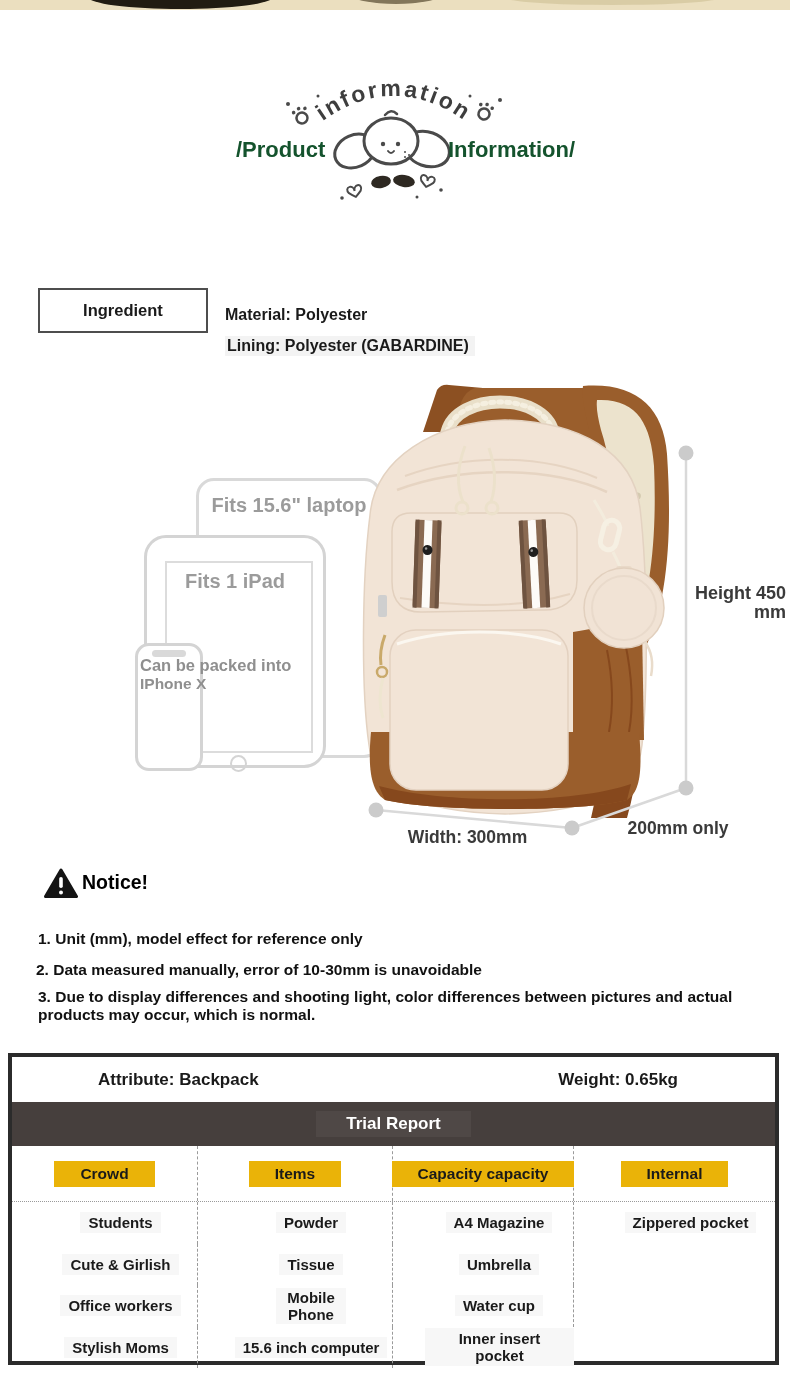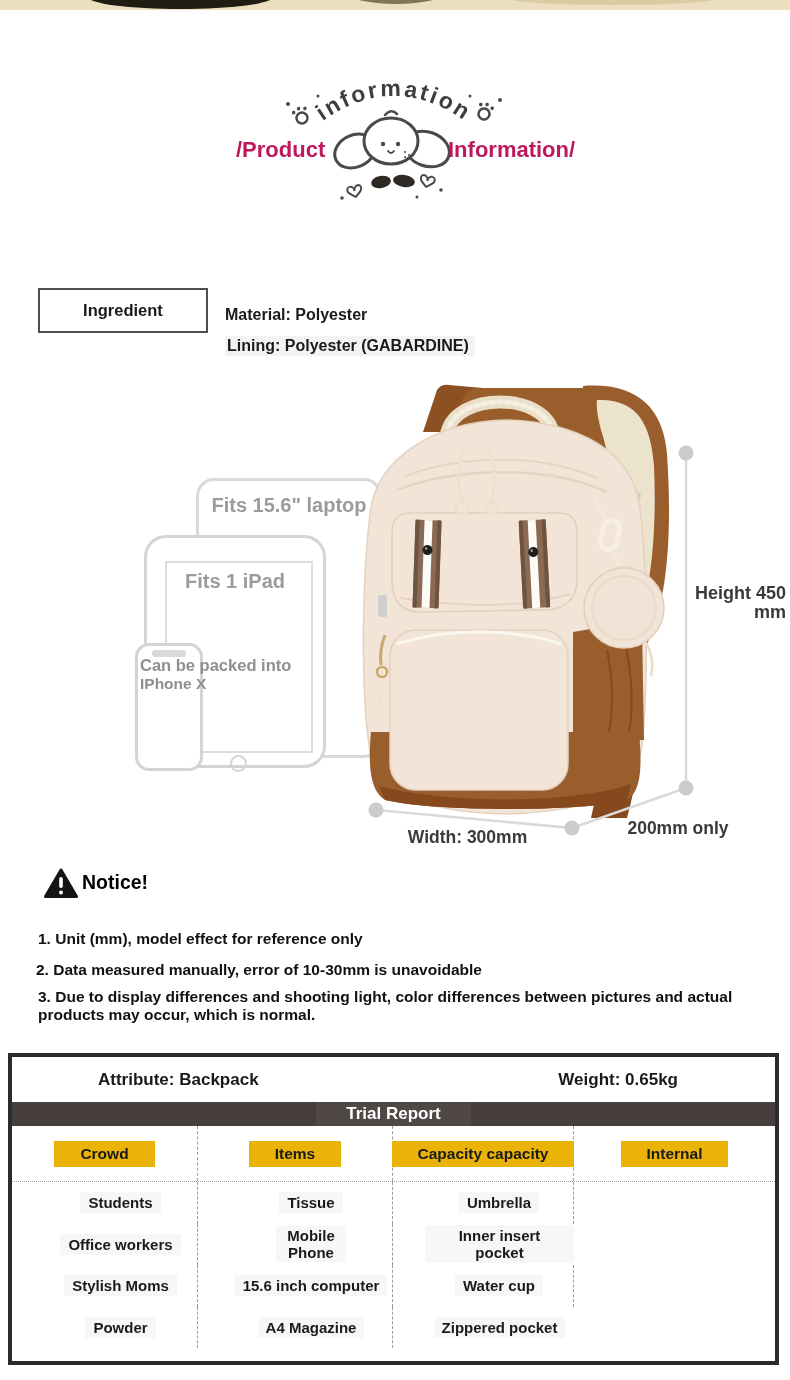--- a/index.html
+++ b/index.html
@@ -6,21 +6,21 @@
   .page{position:relative;width:790px;height:1380px;background:#ffffff;overflow:hidden;
         font-family:"Liberation Sans",sans-serif;color:#1a1a1a;}
   
   .top-strip{position:absolute;left:0;top:0;width:790px;height:10px;background:#ebdfbf;overflow:hidden;}
   .blob{position:absolute;border-radius:50%;}
   .blob.b1{left:88px;top:-15px;width:185px;height:24px;background:#211c12;}
   .blob.b2{left:352px;top:-14px;width:88px;height:18px;background:#5f5338;opacity:.75;}
   .blob.b3{left:505px;top:-10px;width:215px;height:15px;background:#cdbf95;opacity:.6;}
   
   .hdr-art{position:absolute;left:278px;top:56px;width:232px;height:150px;}
-  .title{position:absolute;top:137px;font-size:22px;font-weight:bold;color:#be185d;white-space:nowrap;}
+  .title{position:absolute;top:137px;font-size:22px;font-weight:bold;color:#14532d;white-space:nowrap;}
   .title.left{left:236px;}
   .title.right{left:448px;}
   
   .ingredient-box{position:absolute;left:38px;top:288px;width:166px;height:41px;border:2px solid #4e4e4e;
                   background:#fff;display:flex;align-items:center;justify-content:center;
                   font-size:16.5px;font-weight:bold;}
   .ing-line{position:absolute;left:225px;font-size:16px;font-weight:bold;white-space:nowrap;}
   .ing-line.l1{top:306px;}
   .ing-line.l2{top:337px;}
   .hl{background:#f3f3f3;padding:1px 6px 2px 2px;}
@@ -50,21 +50,21 @@
   .notice-item{position:absolute;font-size:15.5px;font-weight:bold;color:#111;line-height:17.5px;}
   .notice-item.i1{left:38px;top:930px;}
   .notice-item.i2{left:36px;top:961px;}
   .notice-item.i3{left:38px;top:988px;width:740px;}
   
   .spec{position:absolute;left:8px;top:1053px;width:771px;height:312px;border:4px solid #2b2b2b;
         box-sizing:border-box;background:#fff;}
   .attr-row{height:45px;display:flex;align-items:center;font-size:17px;font-weight:bold;}
   .attr-row .attr{margin-left:86px;}
   .attr-row .weight{margin-left:auto;margin-right:97px;}
-  .banner{height:24px;background:#463f3d;color:#fff;display:flex;align-items:center;justify-content:center;
+  .banner{height:44px;background:#463f3d;color:#fff;display:flex;align-items:center;justify-content:center;
           font-size:17px;font-weight:bold;}
   .banner span{background:rgba(255,255,255,0.05);padding:3px 30px;}
   .cols-head{height:56px;display:grid;grid-template-columns:186px 195px 181px 201px;
              border-bottom:1px dotted #9a9a9a;box-sizing:border-box;}
   .cols-head .hc{display:flex;align-items:center;justify-content:center;font-size:15.5px;font-weight:bold;}
   .cols-head .hc:not(:last-child){border-right:1px dashed #9a9a9a;}
   .cols-head .hc span{background:#eab308;padding:4px 26px;white-space:nowrap;}
   .tbody{height:166px;display:grid;grid-template-columns:186px 195px 181px 201px;
          grid-auto-flow:column;grid-template-rows:repeat(4,1fr);}
   .cell{display:flex;align-items:center;justify-content:center;font-size:15px;font-weight:bold;margin-left:32px;}
@@ -257,20 +257,23 @@
         </div>
       <div class="hc">
           <span>Internal</span>
         </div>
     </div>
     <div class="tbody">
       <div class="cell col-a">
           <span>Students</span>
         </div>
       <div class="cell col-a">
+          <span>Cute &amp; Girlish</span>
+        </div>
+      <div class="cell col-a">
           <span>Office workers</span>
         </div>
       <div class="cell col-a">
           <span>Stylish Moms</span>
         </div>
       <div class="cell col-b">
           <span>Powder</span>
         </div>
       <div class="cell col-b">
           <span>Tissue</span>
@@ -280,26 +283,26 @@
         </div>
       <div class="cell col-c">
           <span>15.6 inch computer</span>
         </div>
       <div class="cell col-c">
           <span>A4 Magazine</span>
         </div>
       <div class="cell col-c">
           <span>Umbrella</span>
         </div>
+      <div class="cell col-c">
+          <span>Water cup</span>
+        </div>
       <div class="cell">
           <span>Inner insert pocket</span>
         </div>
-      <div class="cell col-c">
-          <span>Water cup</span>
-        </div>
       <div class="cell">
           <span>Zippered pocket</span>
         </div>
       <div class="cell">
           <span></span>
         </div>
       <div class="cell">
           <span></span>
         </div>
     </div>

